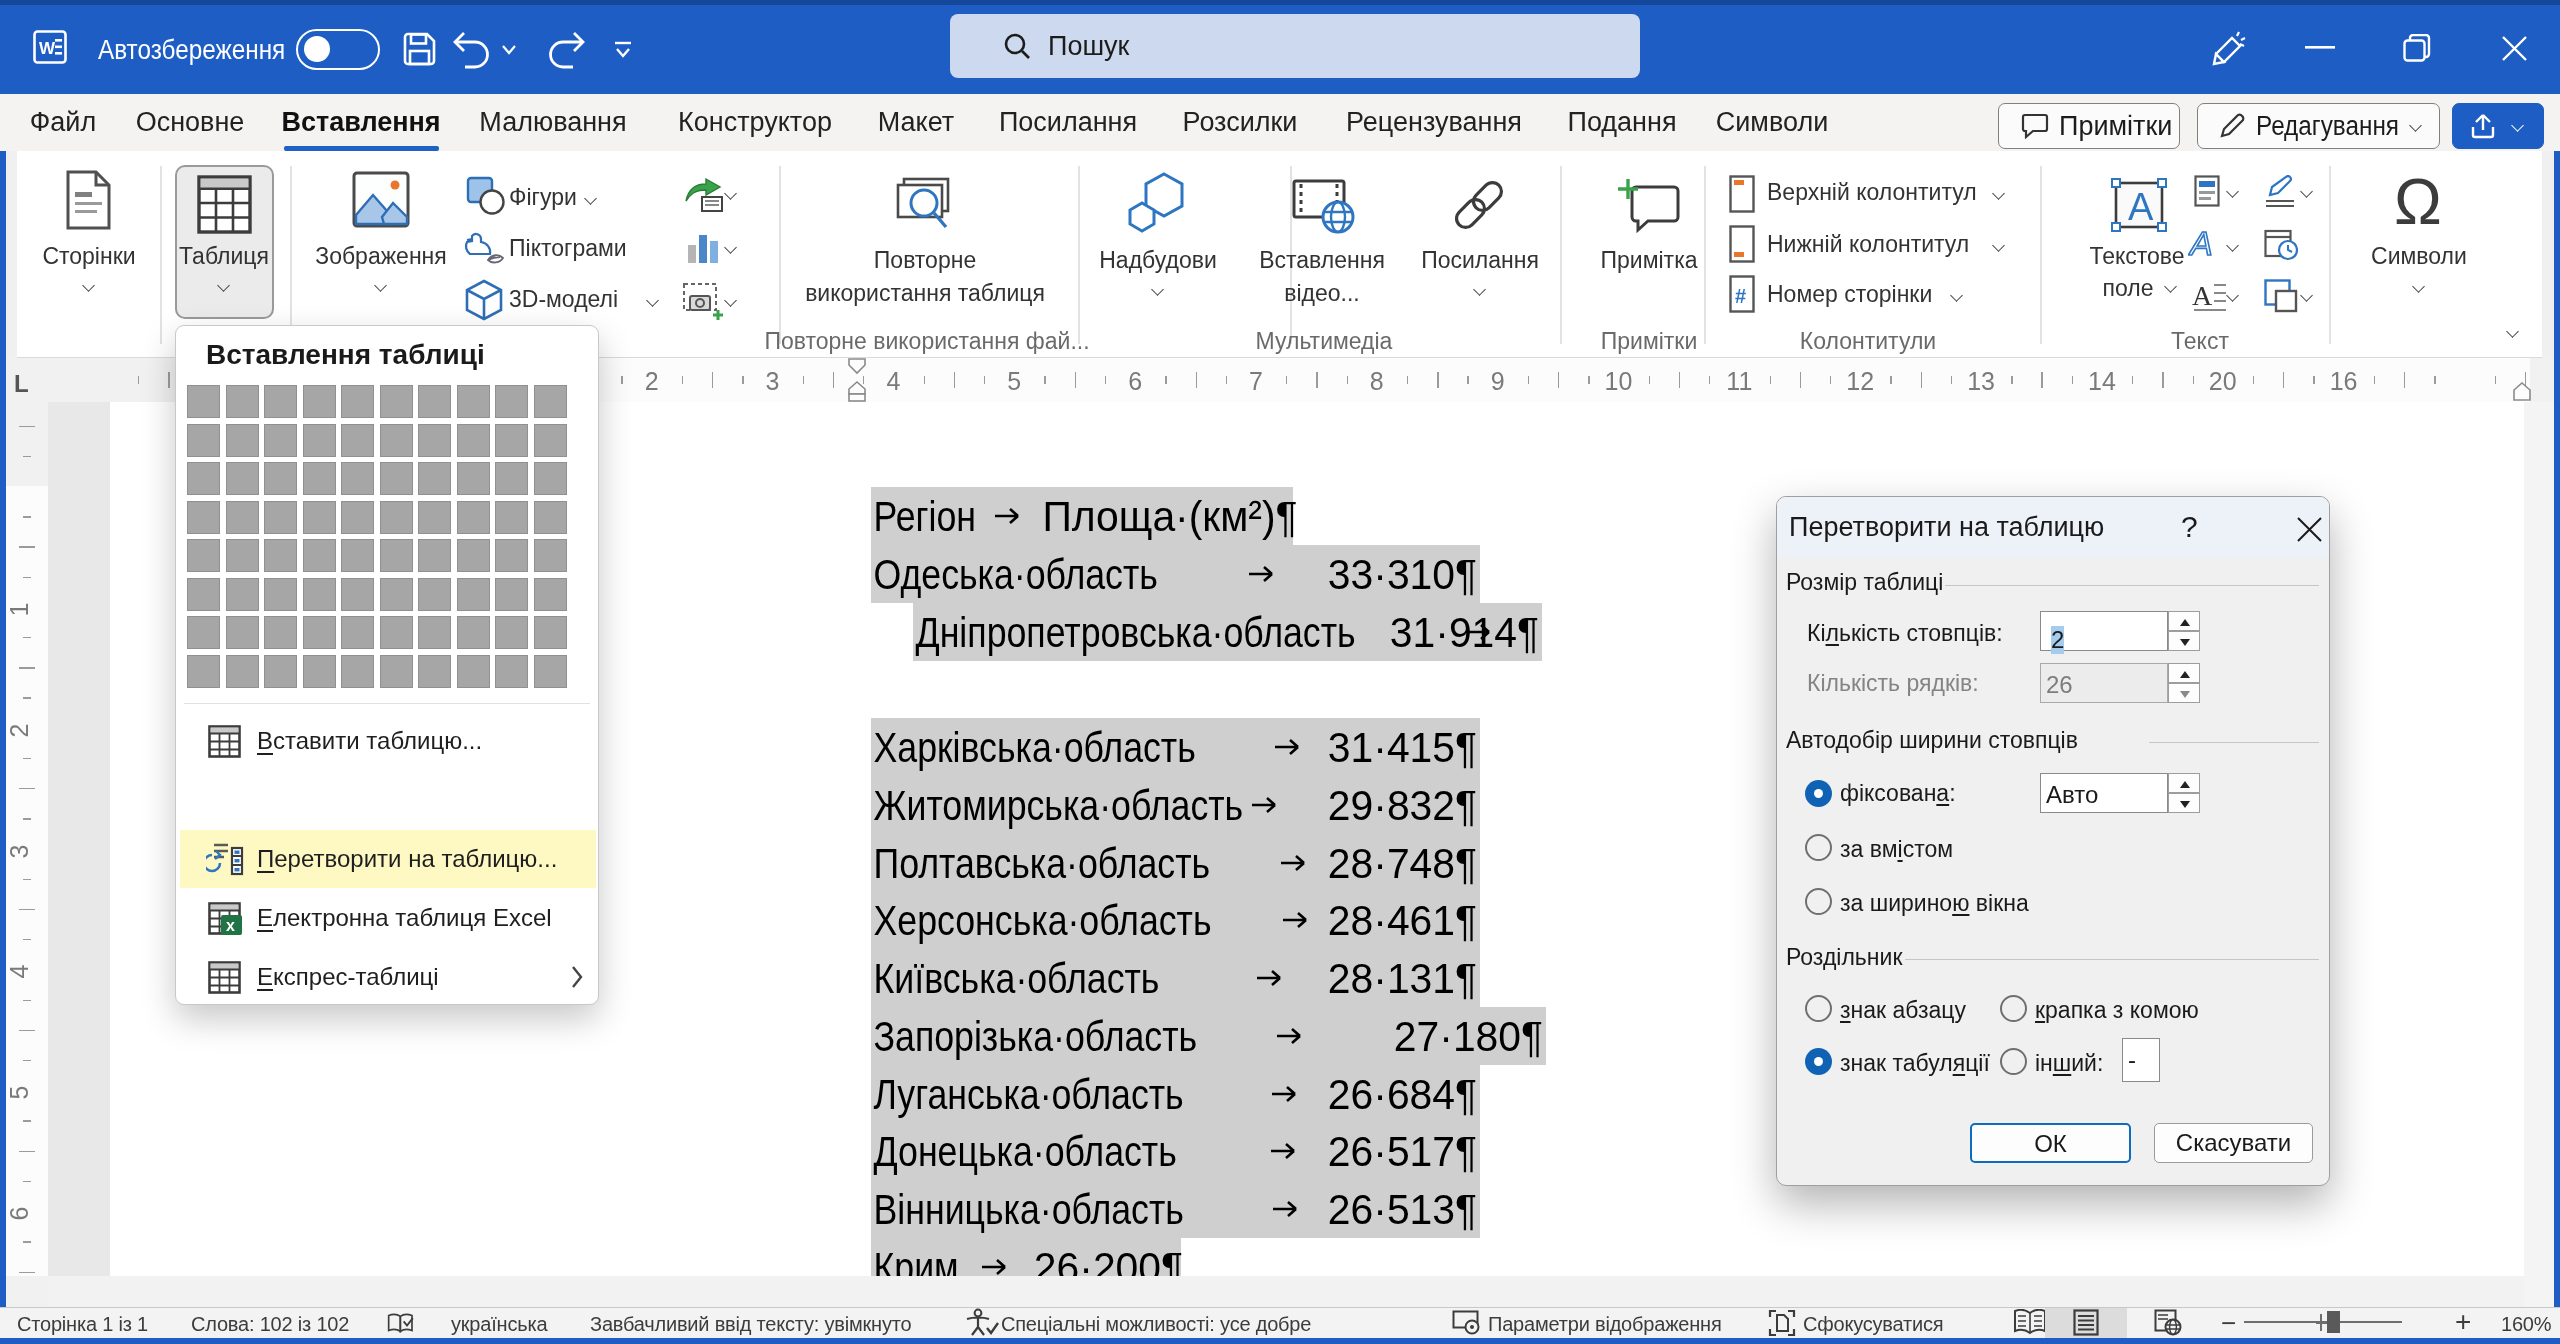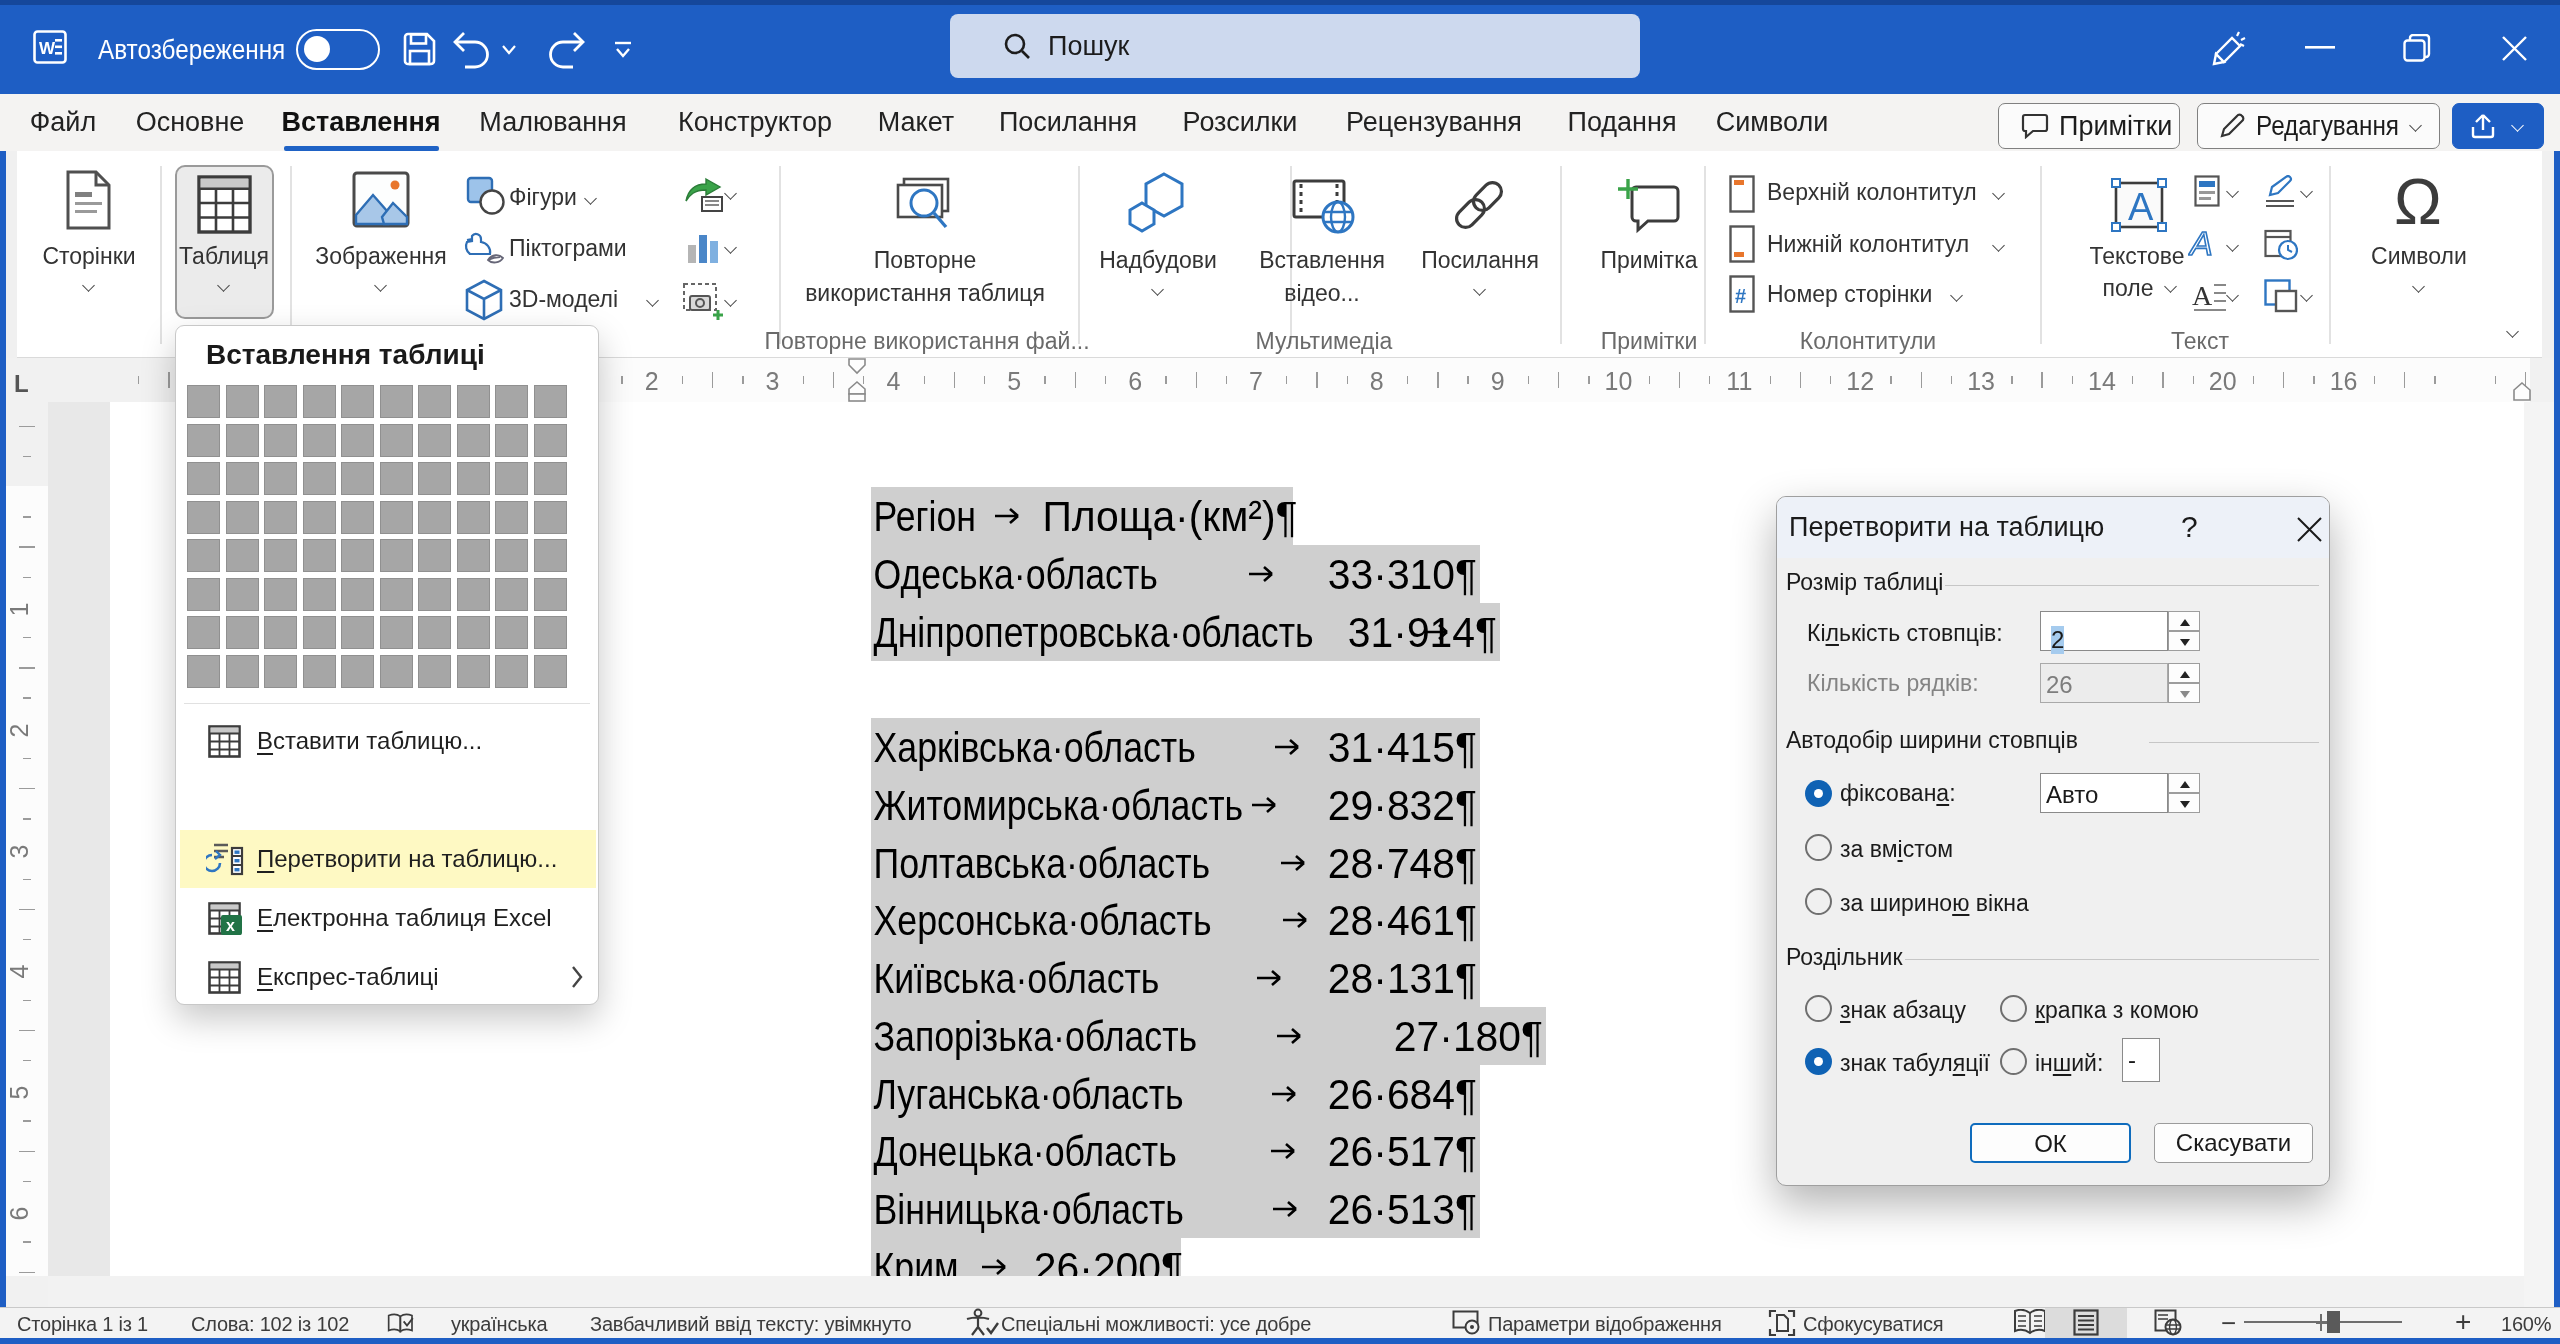--- a/index.html
+++ b/index.html
@@ -527,21 +527,21 @@
       <div class="vtick" style="left: 13px; width: 16px; top: 869.525px;"></div>
     </div>
   <div id="scrollstrip"></div>
   <div id="doc" style="position:absolute;left:0;top:0;width:2548px;height:874px;overflow:hidden;">
   <div class="dline" style="left: 865px; top: 85px; width: 422px;"><span class="nm">Регіон</span><svg class="arrsvg" style="position:absolute;top:19px;left:123px" width="26" height="20" viewBox="0 0 26 20">
           <path d="M1 10 H24 M24 10 L16 3 M24 10 L16 17" fill="none" stroke="#000" stroke-width="2.6"></path>
         </svg><span class="num" style="left:158px">Площа·(км²)¶</span></div>
       <div class="dline" style="left: 865px; top: 142.75px; width: 609px;"><span class="nm">Одеська·область</span><svg class="arrsvg" style="position:absolute;top:19px;left:377px" width="26" height="20" viewBox="0 0 26 20">
           <path d="M1 10 H24 M24 10 L16 3 M24 10 L16 17" fill="none" stroke="#000" stroke-width="2.6"></path>
         </svg><span class="num" style="right:3px">33·310¶</span></div>
-      <div class="dline" style="left: 865px; top: 200.5px; width: 629px;"><span class="nm">Дніпропетровська·область</span><svg class="arrsvg" style="position:absolute;top:19px;left:552px" width="26" height="20" viewBox="0 0 26 20">
+      <div class="dline" style="left: 907px; top: 200.5px; width: 629px;"><span class="nm">Дніпропетровська·область</span><svg class="arrsvg" style="position:absolute;top:19px;left:552px" width="26" height="20" viewBox="0 0 26 20">
           <path d="M1 10 H24 M24 10 L16 3 M24 10 L16 17" fill="none" stroke="#000" stroke-width="2.6"></path>
         </svg><span class="num" style="right:3px">31·914¶</span></div>
       <div class="dline" style="left: 865px; top: 316px; width: 609px;"><span class="nm">Харківська·область</span><svg class="arrsvg" style="position:absolute;top:19px;left:403px" width="26" height="20" viewBox="0 0 26 20">
           <path d="M1 10 H24 M24 10 L16 3 M24 10 L16 17" fill="none" stroke="#000" stroke-width="2.6"></path>
         </svg><span class="num" style="right:3px">31·415¶</span></div>
       <div class="dline" style="left: 865px; top: 373.75px; width: 609px;"><span class="nm">Житомирська·область</span><svg class="arrsvg" style="position:absolute;top:19px;left:380px" width="26" height="20" viewBox="0 0 26 20">
           <path d="M1 10 H24 M24 10 L16 3 M24 10 L16 17" fill="none" stroke="#000" stroke-width="2.6"></path>
         </svg><span class="num" style="right:3px">29·832¶</span></div>
       <div class="dline" style="left: 865px; top: 431.5px; width: 609px;"><span class="nm">Полтавська·область</span><svg class="arrsvg" style="position:absolute;top:19px;left:409px" width="26" height="20" viewBox="0 0 26 20">
           <path d="M1 10 H24 M24 10 L16 3 M24 10 L16 17" fill="none" stroke="#000" stroke-width="2.6"></path>

